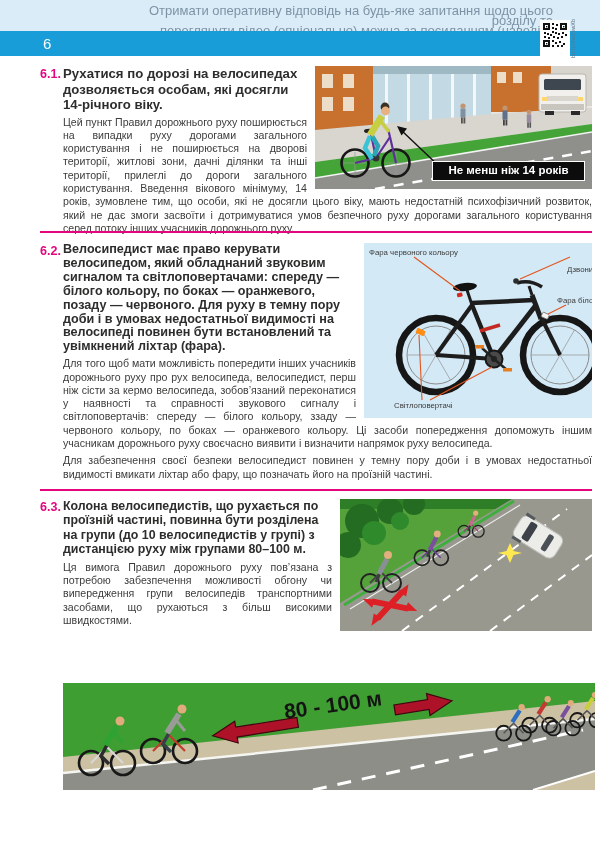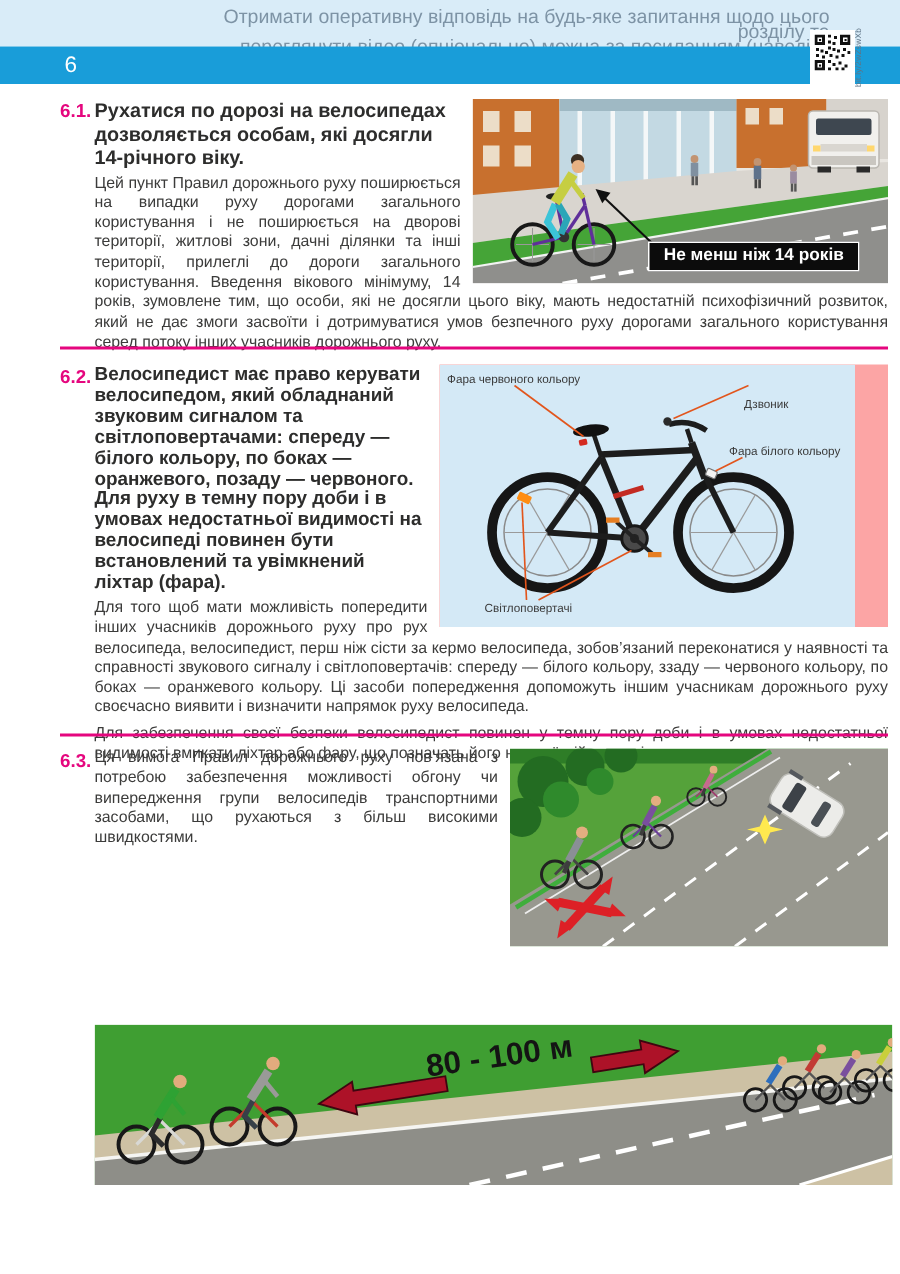--- a/index.html
+++ b/index.html
@@ -24,29 +24,29 @@
   
   .sec { position:absolute; left:40px; width:552px; }
   #s61 { top:66px; } #s62 { top:243px; } #s63 { top:499px; }
   .sec-num { position:absolute; left:0; top:1px; color:#e5067e; font-weight:700; font-size:12.5px; }
   .sec-content { margin-left:23px; }
   .divider { position:absolute; left:40px; width:552px; height:2px; background:#e5067e; }
   #d1 { top:231px; } #d2 { top:489px; }
 
   .fig { float:right; position:relative; margin:0 0 5px 8px; overflow:hidden; }
   .fig61 { width:277px; height:123px; }
-  .fig62 { width:299px; height:175px; background:#fca5a5; }
+  .fig62 { width:228px; height:175px; background:#fca5a5; }
   .fig63 { width:252px; height:132px; }
 
   p.lead-a { font-weight:700; color:#2d2d2c; font-size:13.2px; line-height:15.5px; margin-bottom:3px; }
   p.lead-b { font-weight:700; color:#2d2d2c; font-size:12.6px; line-height:13.9px; margin-bottom:3px; }
   p.lead-c { font-weight:700; color:#2d2d2c; font-size:12.4px; line-height:14.4px; margin-bottom:4px; }
   p.bt { font-size:10.6px; line-height:13.3px; color:#3c3c3b; text-align:justify; margin-bottom:4px; }
 
-  .caption-box { position:absolute; left:117px; top:95px; width:141px; height:20px;
+  .caption-box { position:absolute; left:117px; top:95px; width:153px; height:20px;
                  background:#0c0c0c; border:1.5px solid #fff; color:#fff; font-weight:700;
                  font-size:11.5px; text-align:center; line-height:16px; white-space:nowrap; }
   .bike-label { position:absolute; font-size:7.8px; color:#3a3a3a; white-space:nowrap; }
 
   .fig-bottom { position:absolute; left:63px; top:683px; width:532px; height:107px; overflow:hidden; }
   .dist-label { position:absolute; left:200px; top:10px; width:140px; text-align:center;
                 font-size:21px; font-weight:700; color:#141414; transform:rotate(-8deg);
                 white-space:nowrap; }
 </style>
 </head>
@@ -348,20 +348,21 @@
           <g transform="translate(50,106) rotate(-18)">
             <line x1="-16" y1="-9" x2="16" y2="9" stroke="#dd2026" stroke-width="6"></line>
             <line x1="-16" y1="9" x2="16" y2="-9" stroke="#dd2026" stroke-width="6"></line>
             <polygon points="-24,-14 -12,-10 -18,-3" fill="#dd2026"></polygon>
               <polygon points="24,14 12,10 18,3" fill="#dd2026"></polygon>
             <polygon points="-24,14 -12,10 -18,3" fill="#dd2026"></polygon>
               <polygon points="24,-14 12,-10 18,-3" fill="#dd2026"></polygon>
           </g>
         </svg>
       </figure>
+      <p class="lead-c">Колона велосипедистів, що рухається по проїзній частині, повинна бути розділена на групи (до 10 велосипедистів у групі) з дистанцією руху між групами 80–100 м.</p>
       <p class="bt">Ця вимога Правил дорожнього руху пов’язана з потребою забезпечення можливості обгону чи випередження групи велосипедів транспортними засобами, що рухаються з більш високими швидкостями.</p>
     </div>
   </section>
 
   <figure class="fig-bottom">
     <svg width="532" height="107" viewBox="0 0 532 107">
       <rect width="532" height="107" fill="#3f9e32"></rect>
       <polygon points="0,74 532,18 532,36 0,90" fill="#cdc1a4"></polygon>
       <polygon points="0,90 532,36 532,107 0,107" fill="#8e8e88"></polygon>
       <line x1="0" y1="90" x2="532" y2="36" stroke="#f5f5f2" stroke-width="2.5"></line>

